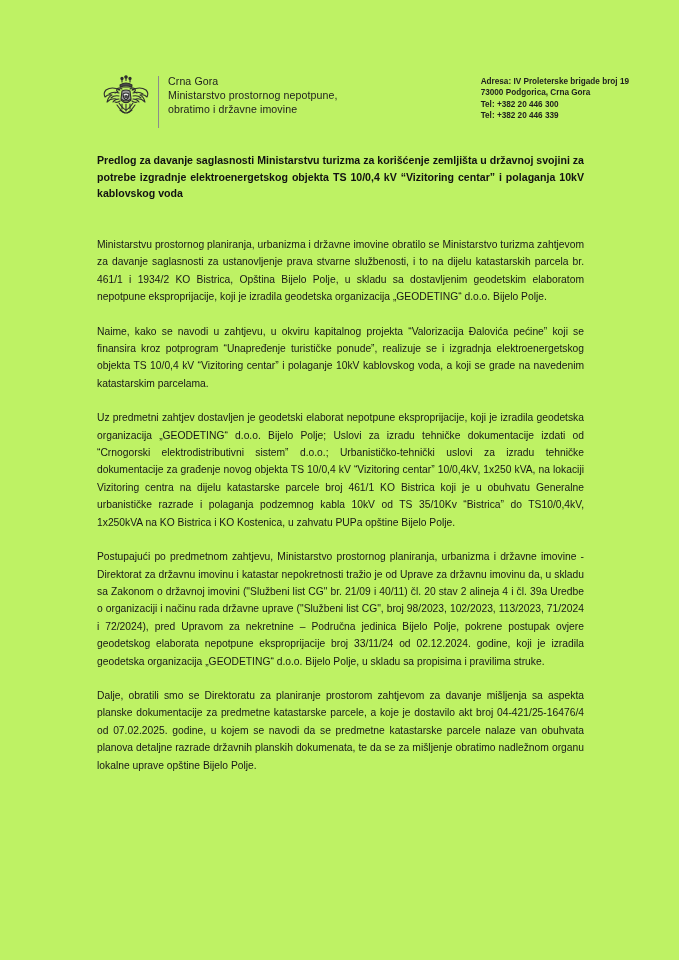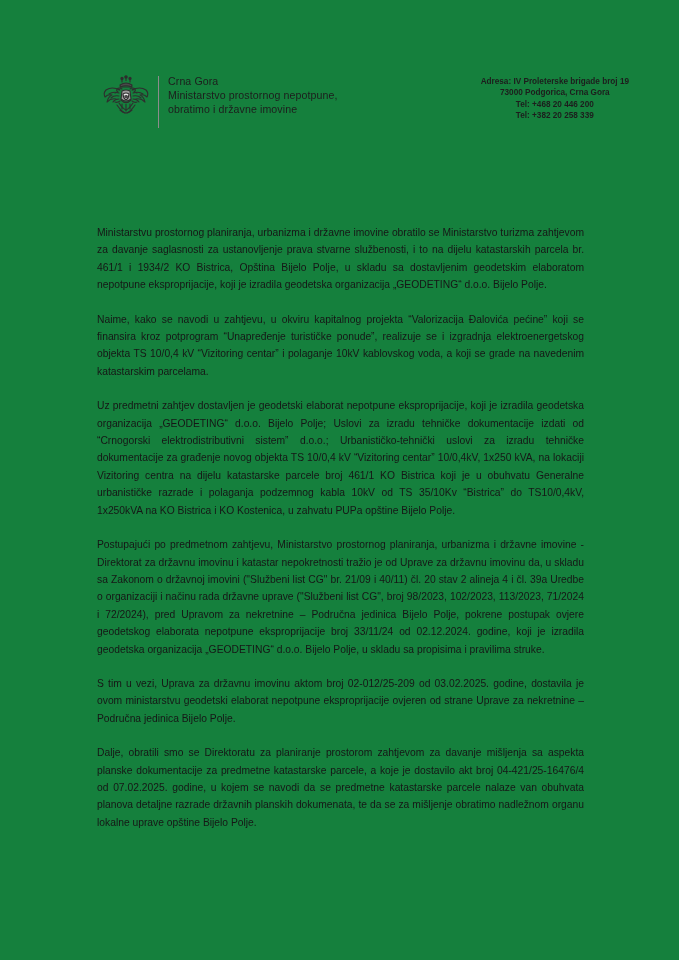--- a/index.html
+++ b/index.html
@@ -12,21 +12,21 @@
     width: 679px;
     height: 960px;
     font-family: "Liberation Sans", sans-serif;
     color: #1a1a1a;
     overflow: hidden;
   }
   .page {
     position: relative;
     width: 679px;
     height: 960px;
-    background: #15803d;
+    background: #bef264;
     box-sizing: border-box;
     padding: 0;
   }
 
   
   .letterhead {
     position: absolute;
     left: 0;
     top: 72px;
     width: 679px;
@@ -55,21 +55,21 @@
   }
   .brand-lines {
     font-size: 10.6px;
     line-height: 14.2px;
     color: #1d1d1d;
     letter-spacing: 0.1px;
     padding-top: 2px;
     white-space: nowrap;
   }
   .address {
-    text-align: center;
+    text-align: left;
     font-size: 8.2px;
     line-height: 11.3px;
     color: #1d1d1d;
     font-weight: bold;
     padding-top: 4px;
     white-space: nowrap;
   }
 
   
   .doc-title {
@@ -81,21 +81,21 @@
     line-height: 16.6px;
     font-weight: bold;
     text-align: justify;
     color: #111;
   }
 
   
   .body-copy {
     position: absolute;
     left: 97px;
-    top: 224px;
+    top: 236px;
     width: 487px;
     font-size: 10.3px;
     line-height: 17.4px;
     text-align: justify;
     color: #161616;
   }
   .body-copy p {
     margin: 0 0 17px 0;
     text-align: justify;
     text-justify: inter-word;
@@ -144,27 +144,27 @@
             <path d="M40 72 Q52 84 64 72"></path>
 
             <path d="M40 54 Q34 58 30 56 M64 54 Q70 58 74 56"></path>
           </g>
         </svg>
       </div>
       <div class="brand-divider"></div>
       <div class="brand-lines"><span>Crna Gora</span><br><span>Ministarstvo prostornog nepotpune,</span><br><span>obratimo i državne imovine</span></div>
     </div>
 
-    <div class="address"><span>Adresa: IV Proleterske brigade broj 19</span><br><span>73000 Podgorica, Crna Gora</span><br><span>Tel: +468 20 446 200</span><br><span>Tel: +382 20 258 339</span></div>
+    <div class="address"><span>Adresa: IV Proleterske brigade broj 19</span><br><span>73000 Podgorica, Crna Gora</span><br><span>Tel: +382 20 446 300</span><br><span>Tel: +382 20 446 339</span></div>
 
   </div>
 
+  <div class="doc-title">Predlog za davanje saglasnosti Ministarstvu turizma za korišćenje zemljišta u državnoj svojini za potrebe izgradnje elektroenergetskog objekta TS 10/0,4 kV “Vizitoring centar” i polaganja 10kV kablovskog voda</div>
 
   <div class="body-copy">
     <p>Ministarstvu prostornog planiranja, urbanizma i državne imovine obratilo se Ministarstvo turizma zahtjevom za davanje saglasnosti za ustanovljenje prava stvarne službenosti, i to na dijelu katastarskih parcela br. 461/1 i 1934/2 KO Bistrica, Opština Bijelo Polje, u skladu sa dostavljenim geodetskim elaboratom nepotpune eksproprijacije, koji je izradila geodetska organizacija „GEODETING“ d.o.o. Bijelo Polje.</p>
     <p>Naime, kako se navodi u zahtjevu, u okviru kapitalnog projekta “Valorizacija Đalovića pećine” koji se finansira kroz potprogram “Unapređenje turističke ponude”, realizuje se i izgradnja elektroenergetskog objekta TS 10/0,4 kV “Vizitoring centar” i polaganje 10kV kablovskog voda, a koji se grade na navedenim katastarskim parcelama.</p>
     <p>Uz predmetni zahtjev dostavljen je geodetski elaborat nepotpune eksproprijacije, koji je izradila geodetska organizacija „GEODETING“ d.o.o. Bijelo Polje; Uslovi za izradu tehničke dokumentacije izdati od “Crnogorski elektrodistributivni sistem” d.o.o.; Urbanističko-tehnički uslovi za izradu tehničke dokumentacije za građenje novog objekta TS 10/0,4 kV “Vizitoring centar” 10/0,4kV, 1x250 kVA, na lokaciji Vizitoring centra na dijelu katastarske parcele broj 461/1 KO Bistrica koji je u obuhvatu Generalne urbanističke razrade i polaganja podzemnog kabla 10kV od TS 35/10Kv “Bistrica” do TS10/0,4kV, 1x250kVA na KO Bistrica i KO Kostenica, u zahvatu PUPa opštine Bijelo Polje.</p>
     <p>Postupajući po predmetnom zahtjevu, Ministarstvo prostornog planiranja, urbanizma i državne imovine - Direktorat za državnu imovinu i katastar nepokretnosti tražio je od Uprave za državnu imovinu da, u skladu sa Zakonom o državnoj imovini ("Službeni list CG" br. 21/09 i 40/11) čl. 20 stav 2 alineja 4 i čl. 39a Uredbe o organizaciji i načinu rada državne uprave ("Službeni list CG", broj 98/2023, 102/2023, 113/2023, 71/2024 i 72/2024), pred Upravom za nekretnine – Područna jedinica Bijelo Polje, pokrene postupak ovjere geodetskog elaborata nepotpune eksproprijacije broj 33/11/24 od 02.12.2024. godine, koji je izradila geodetska organizacija „GEODETING“ d.o.o. Bijelo Polje, u skladu sa propisima i pravilima struke.</p>
-    <p>S tim u vezi, Uprava za državnu imovinu aktom broj 02-012/25-209 od 03.02.2025. godine, dostavila je ovom ministarstvu geodetski elaborat nepotpune eksproprijacije ovjeren od strane Uprave za nekretnine – Područna jedinica Bijelo Polje.</p>
     <p>Dalje, obratili smo se Direktoratu za planiranje prostorom zahtjevom za davanje mišljenja sa aspekta planske dokumentacije za predmetne katastarske parcele, a koje je dostavilo akt broj 04-421/25-16476/4 od 07.02.2025. godine, u kojem se navodi da se predmetne katastarske parcele nalaze van obuhvata planova detaljne razrade državnih planskih dokumenata, te da se za mišljenje obratimo nadležnom organu lokalne uprave opštine Bijelo Polje.</p>
   </div>
 
 </div>
 
 </body></html>

